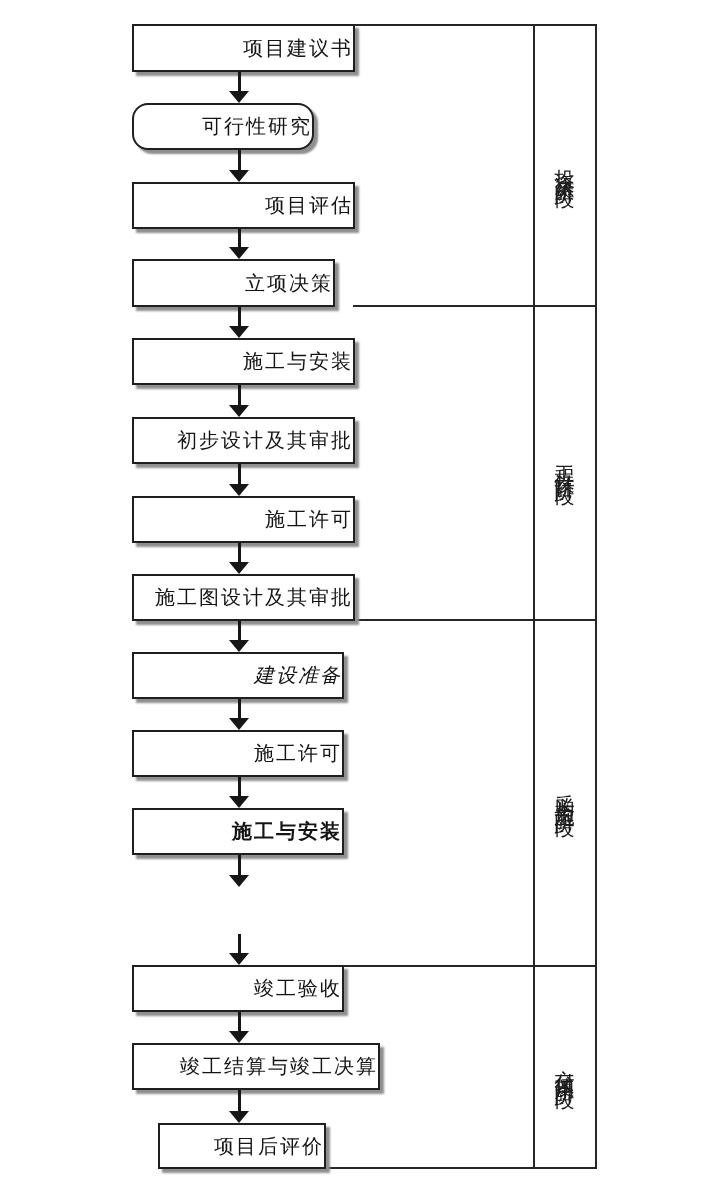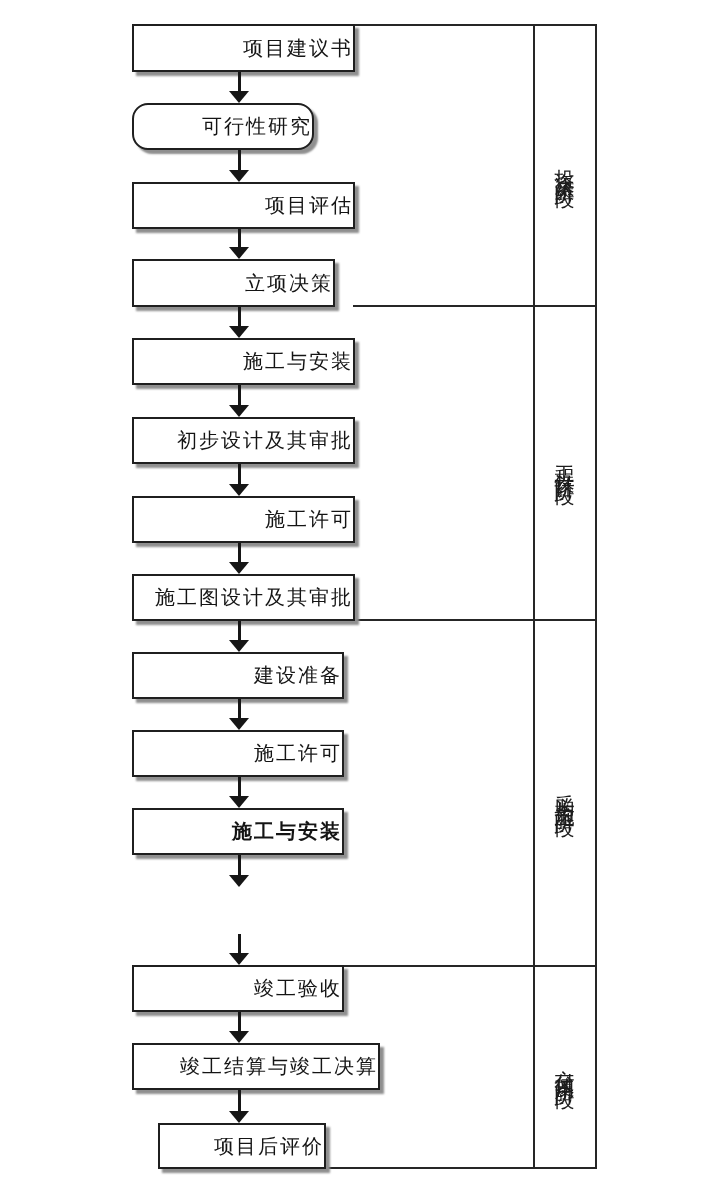--- a/index.html
+++ b/index.html
@@ -86,21 +86,21 @@
     </div>
   <div class="flow-box" style="left:132px;top:417px;width:223px;height:47px;">
       <span>初步设计及其审批</span>
     </div>
   <div class="flow-box" style="left:132px;top:496px;width:223px;height:47px;">
       <span>施工许可</span>
     </div>
   <div class="flow-box" style="left:132px;top:574px;width:223px;height:47px;">
       <span>施工图设计及其审批</span>
     </div>
-  <div class="flow-box" style="left:132px;top:652px;width:212px;height:47px;">
+  <div class="flow-box" style="left:132px;top:652px;width:212px;height:47px;font-style:italic;">
       <span>建设准备</span>
     </div>
   <div class="flow-box" style="left:132px;top:730px;width:212px;height:47px;">
       <span>施工许可</span>
     </div>
   <div class="flow-box" style="left:132px;top:808px;width:212px;height:47px;font-weight:bold;">
       <span>施工与安装</span>
     </div>
   <div class="flow-box" style="left:132px;top:965px;width:212px;height:47px;">
       <span>竣工验收</span>

